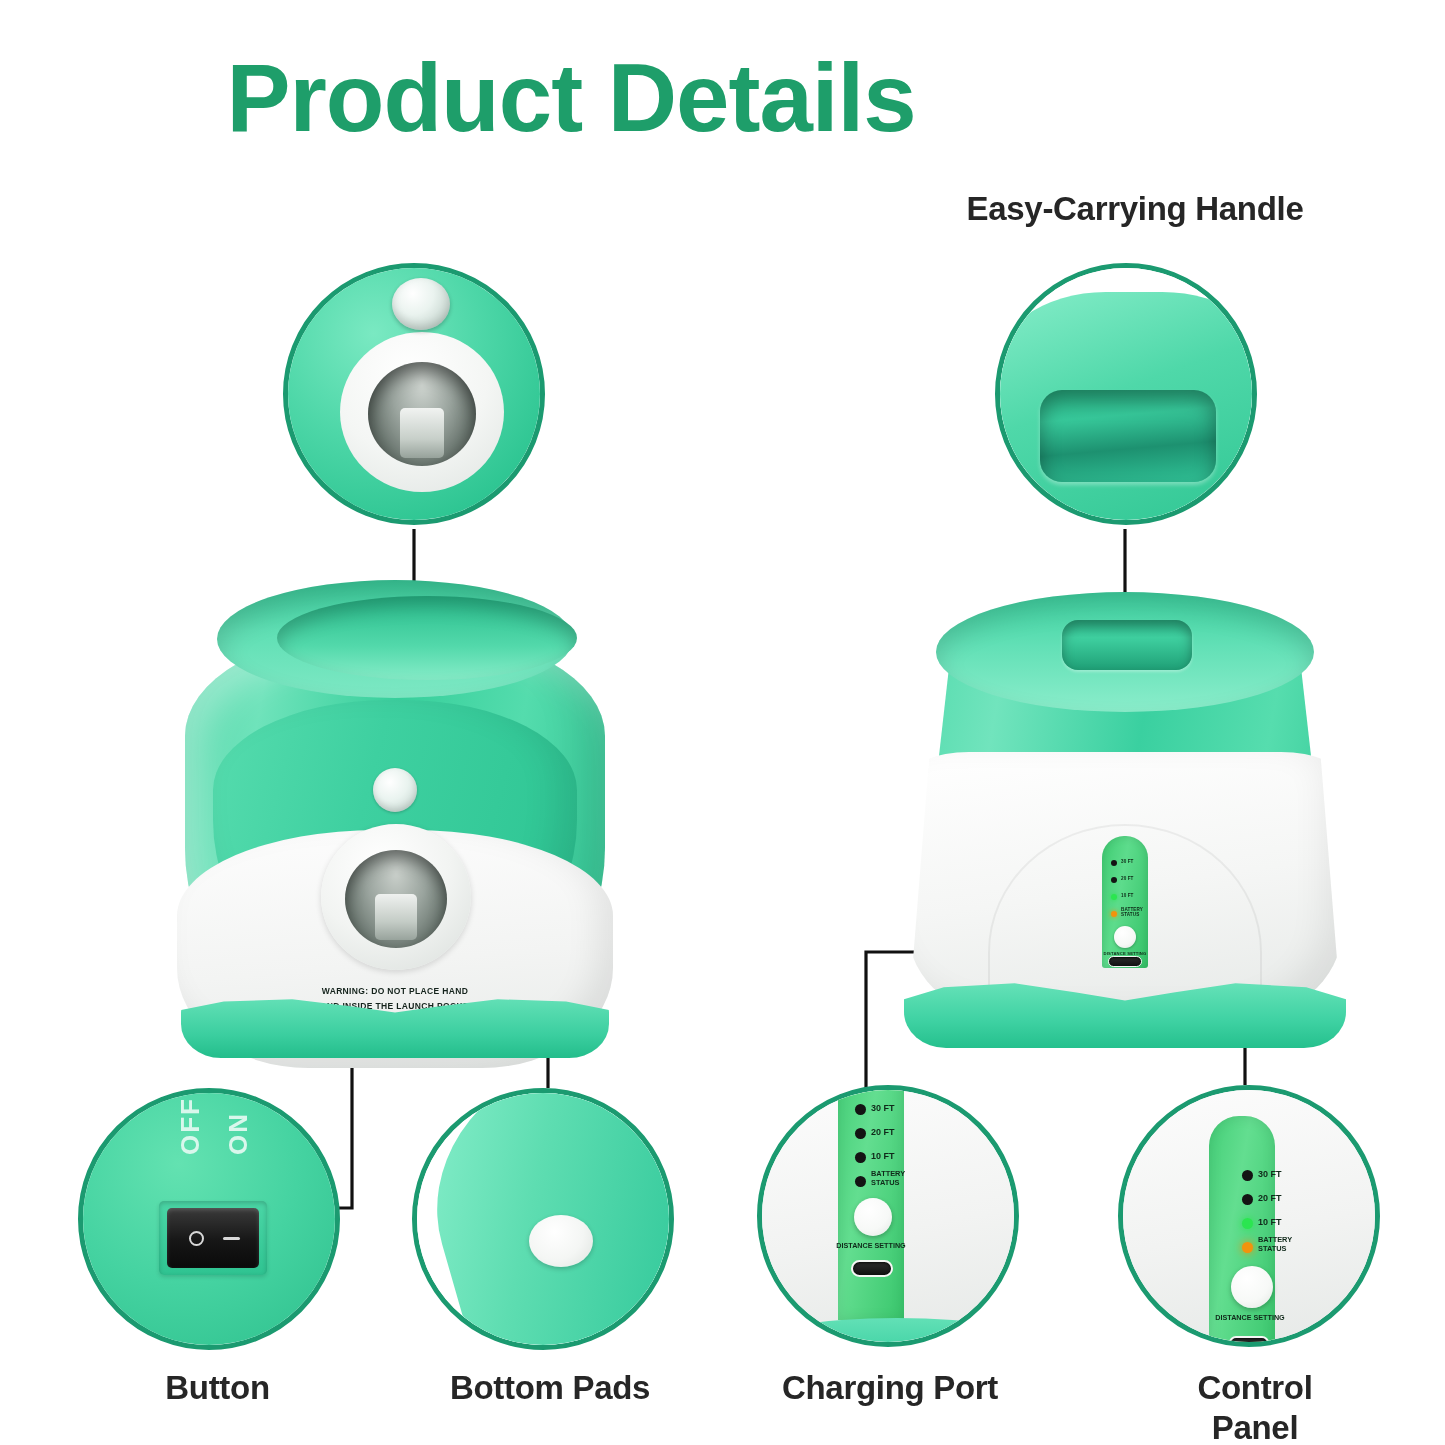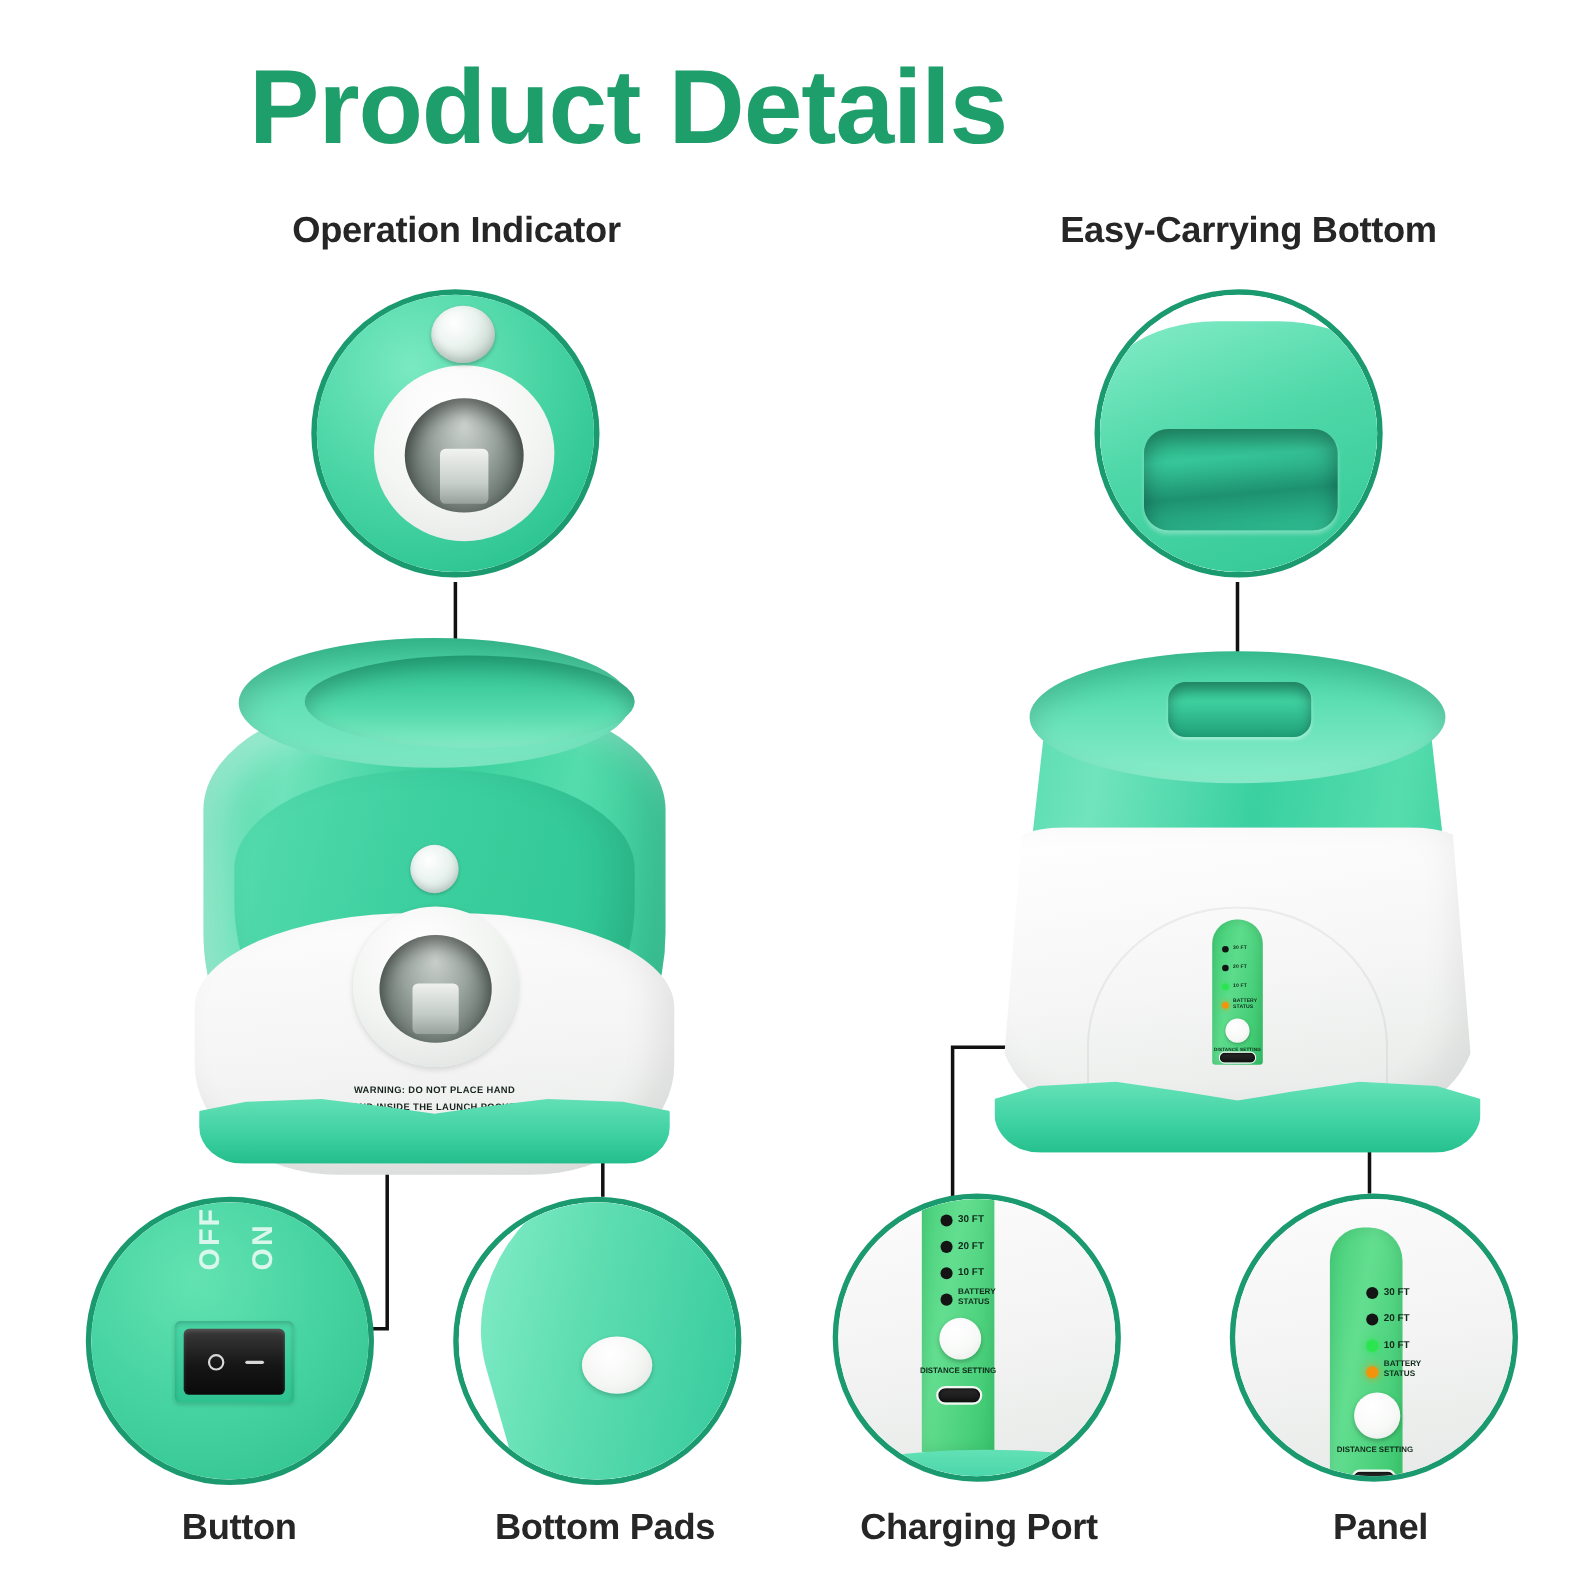--- a/index.html
+++ b/index.html
@@ -299,22 +299,21 @@
     background:linear-gradient(180deg,#62e0b6 0%,#38cf9f 100%);
   }
 </style>
 </head>
 <body>
 
 <div class="stage">
 
   <div id="page-title">Product Details</div>
 
-  <div class="callout-title tl">Operation Indicator</div>
-  <div class="callout-title tr">Easy-Carrying Bottom</div>
+  <div class="callout-title tr">Easy-Carrying Handle</div>
 
   <svg class="connectors" width="1445" height="1445" viewBox="0 0 1445 1445">
 
     <line x1="414" y1="529" x2="414" y2="695" stroke="#111" stroke-width="3.2"></line>
     <circle cx="414" cy="700" r="6.5" fill="#111"></circle>
 
     <line x1="1125" y1="529" x2="1125" y2="652" stroke="#111" stroke-width="3.2"></line>
     <circle cx="1125" cy="657" r="6.5" fill="#111"></circle>
 
     <polyline points="352,1012 352,1208 330,1208" fill="none" stroke="#111" stroke-width="3.2"></polyline>
@@ -472,16 +471,17 @@
   <div class="bottom-label b1">
     <div>Button</div>
   </div>
   <div class="bottom-label b2">
     <div>Bottom Pads</div>
   </div>
   <div class="bottom-label b3">
     <div>Charging Port</div>
   </div>
   <div class="bottom-label b4">
+    <div>Control</div>
     <div>Panel</div>
   </div>
 
 </div>
 
 </body></html>

